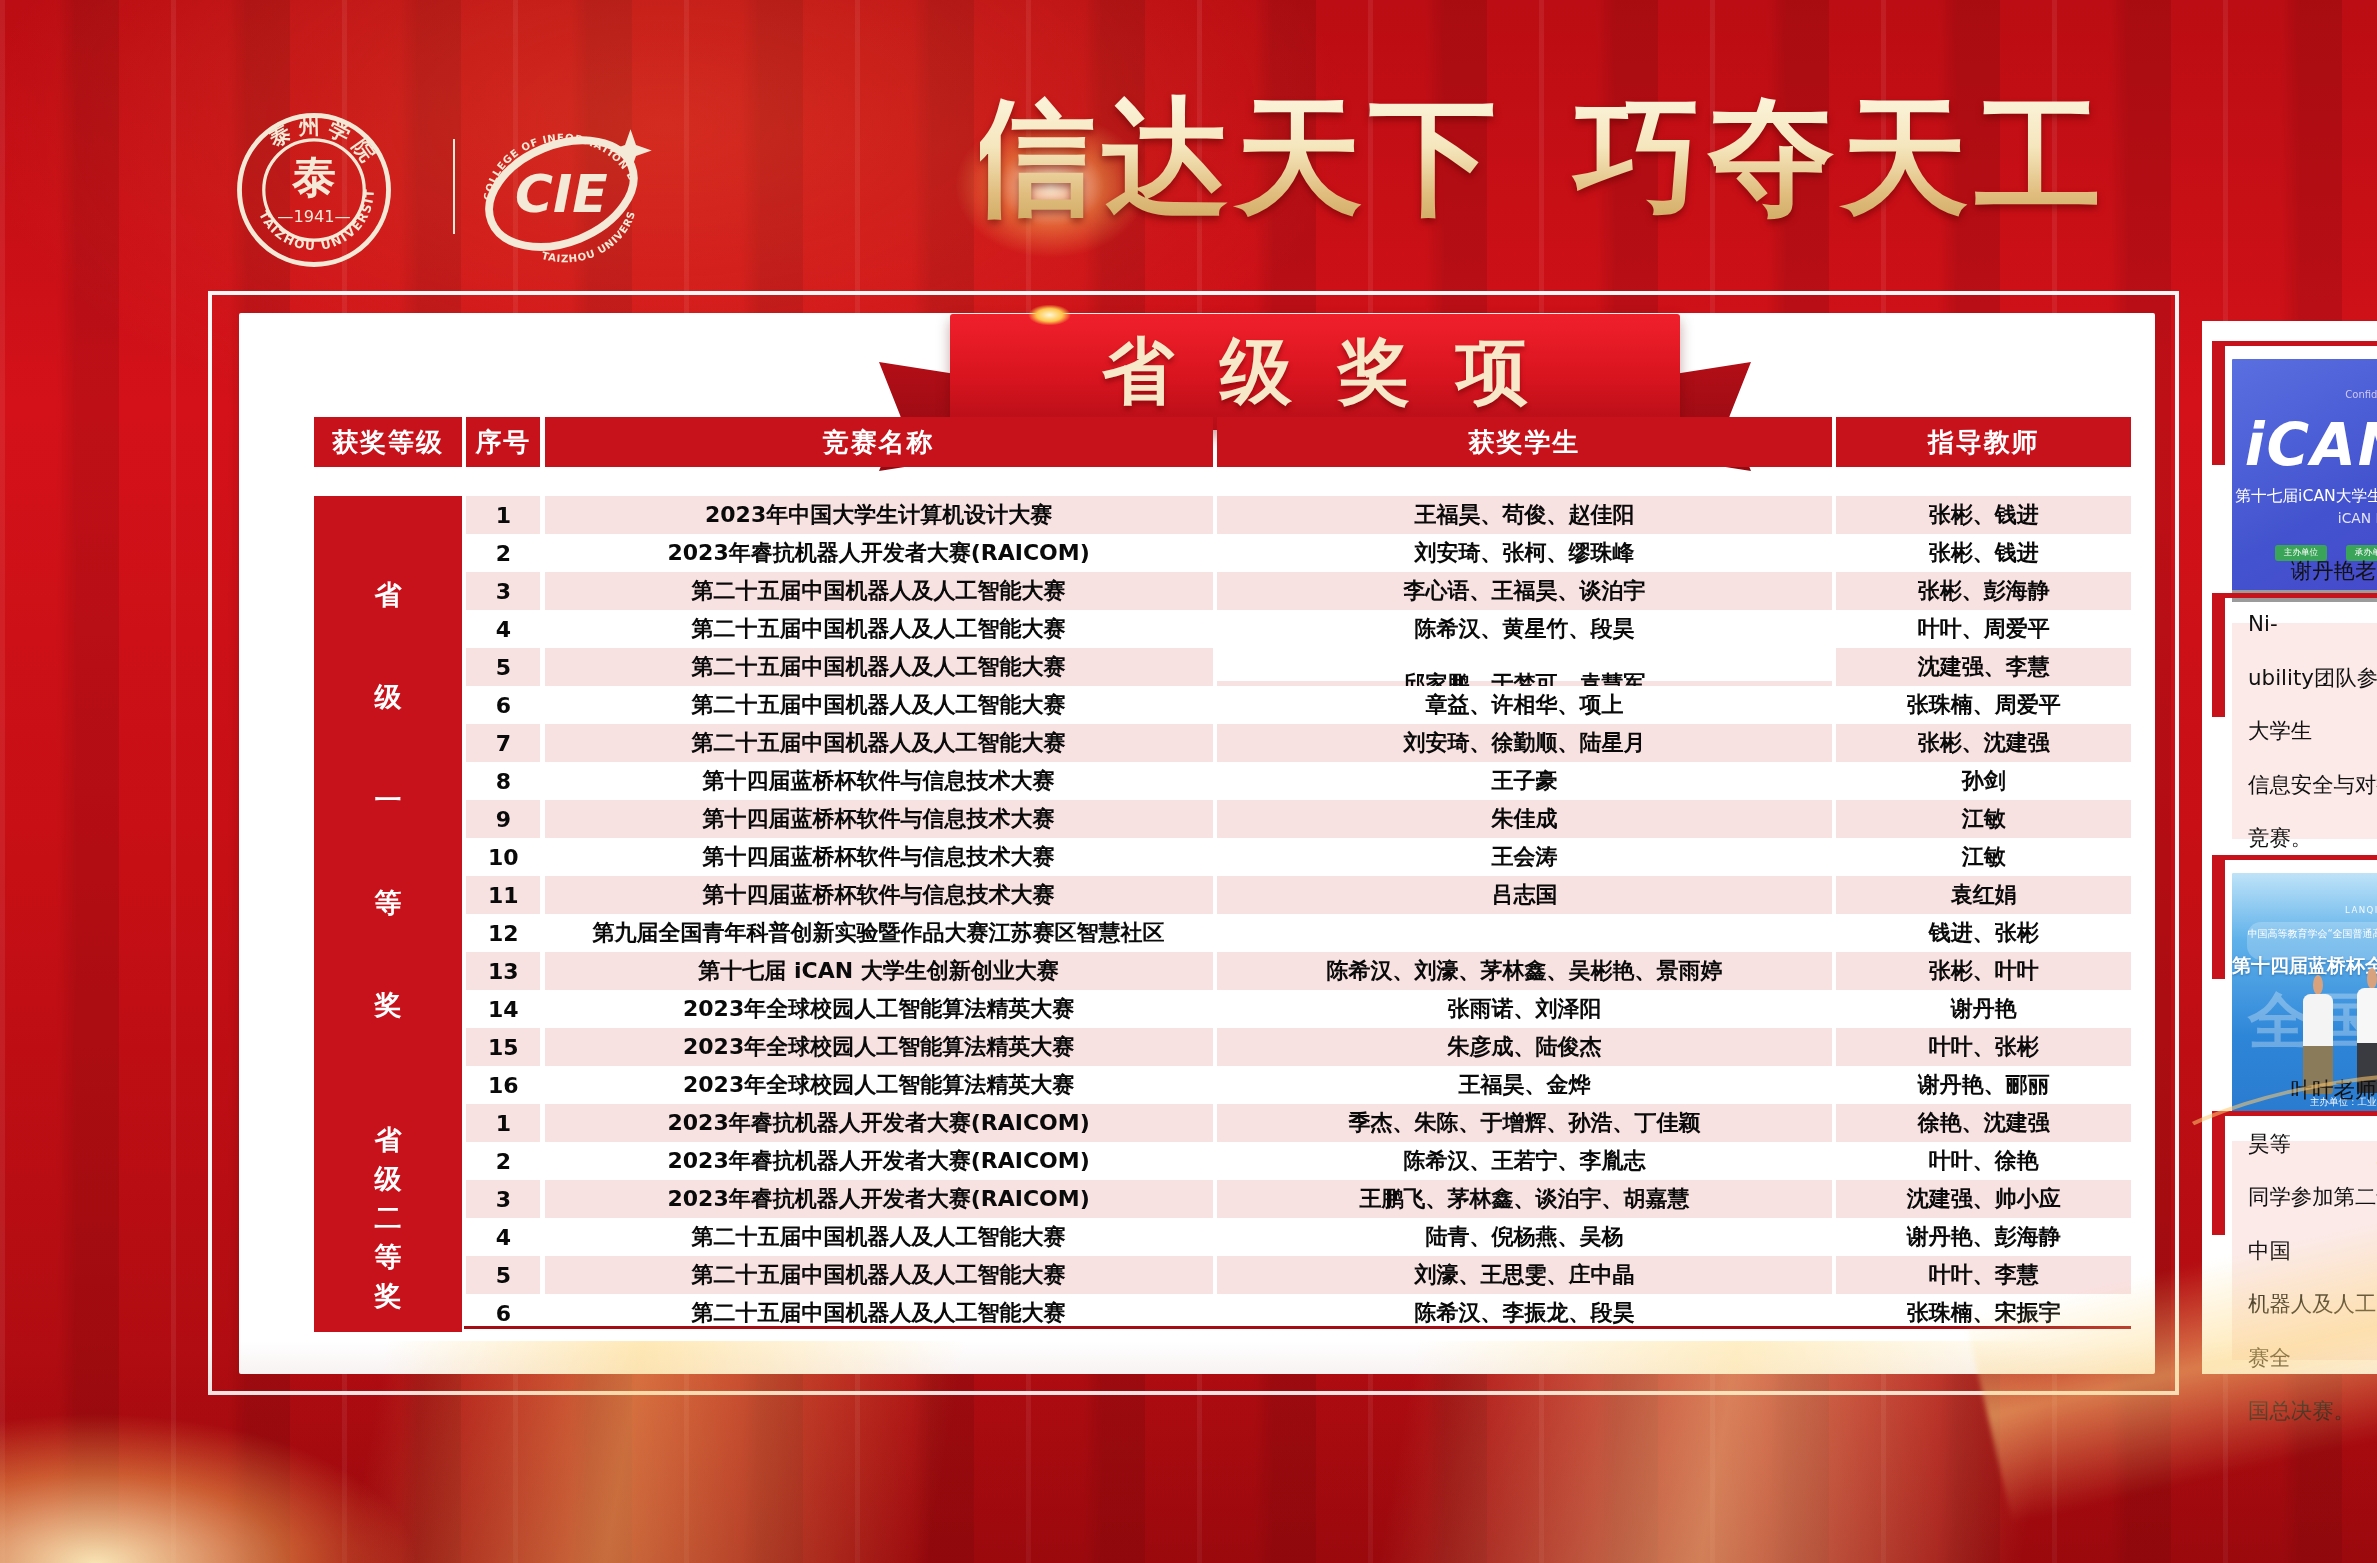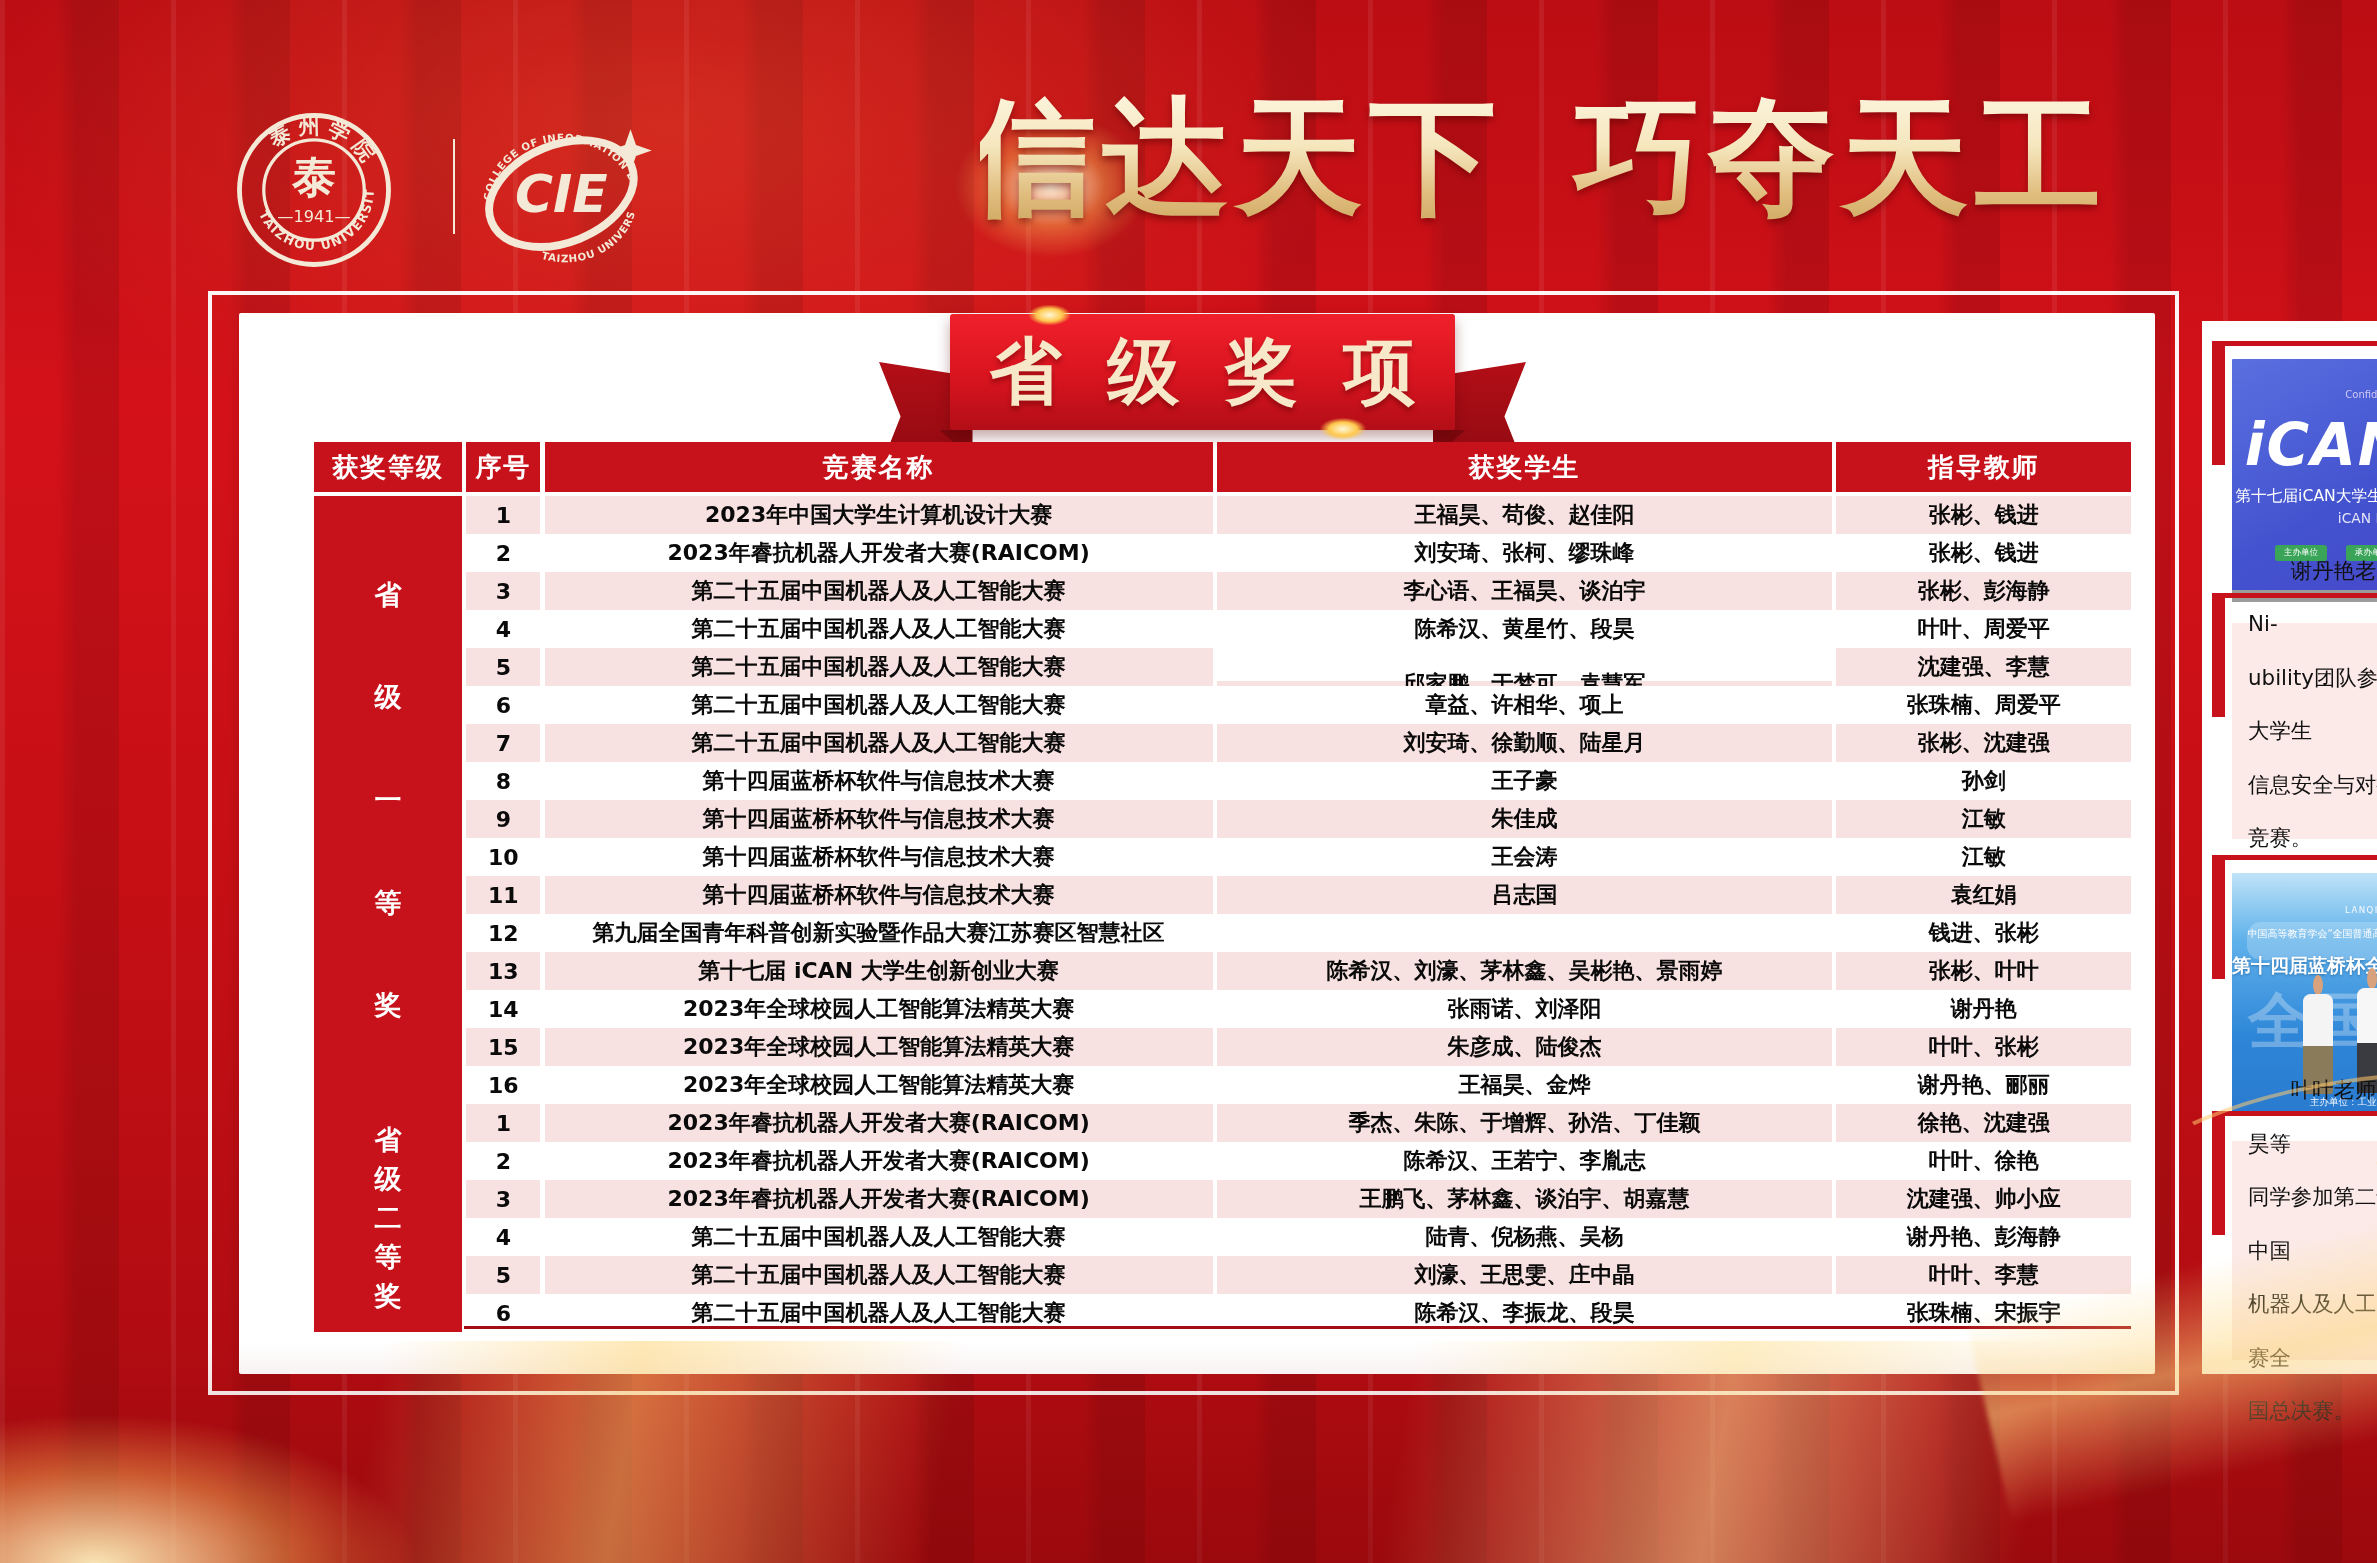--- a/index.html
+++ b/index.html
@@ -25,39 +25,39 @@
   }
   .title-flare{position:absolute;left:918px;top:86px;width:266px;height:200px;
     background:radial-gradient(closest-side, rgba(255,255,230,.95), rgba(255,200,90,.4) 40%, rgba(255,160,60,0) 72%);}
 
   
   .panel-hairline{position:absolute;left:208px;top:291px;width:1963px;height:1096px;
     border:4.3px solid rgba(255,255,255,.96);}
   .panel{position:absolute;left:239px;top:313px;width:1916px;height:1061px;background:#ffffff;border-radius:1.9px;}
 
   
-  .ribbon{position:absolute;left:950px;top:314px;width:505px;height:116px;text-align:center;}
+  .ribbon{position:absolute;left:950px;top:314px;width:730px;height:116px;text-align:center;}
   .ribbon .tail{position:absolute;top:48px;width:83px;height:109px;background:linear-gradient(180deg,#b30e17,#8e0a11);}
   .ribbon .tail.l{left:-71px;clip-path:polygon(0 0,100% 12%,100% 88%,0 100%,26% 50%);}
   .ribbon .tail.r{right:-71px;clip-path:polygon(0 12%,100% 0,74% 50%,100% 100%,0 88%);}
   .ribbon .fold{position:absolute;width:33px;height:28.5px;background:#7c080e;top:116px;}
   .ribbon .fold.l{left:-10.5px;clip-path:polygon(0 0,100% 0,100% 100%);}
   .ribbon .fold.r{right:-10.5px;clip-path:polygon(0 0,100% 0,0 100%);}
   .ribbon .face{
     position:absolute;inset:0;background:linear-gradient(180deg,#f0202b 0%,#d8141f 55%,#b30e17 100%);
     border-radius:2.9px;display:flex;align-items:center;justify-content:center;
     box-shadow:0 6.7px 14.3px rgba(90,0,0,.35);
   }
   .ribbon .face span{font-size:72px;font-weight:bold;color:#f6e8c8;letter-spacing:46px;margin-right:-46px;text-shadow:0 3.8px 4.8px rgba(90,0,0,.45);}
   .glint{position:absolute;border-radius:50%;background:radial-gradient(closest-side,#fff7d8,#ffc84d 45%,rgba(255,170,40,0) 75%);}
 
   
   .thead,.tbody{position:absolute;left:314px;display:grid;
     grid-template-columns:148px 74px 668px 615px 295px;column-gap:4.3px;}
-  .thead{top:442px;grid-auto-rows:50px;}
+  .thead{top:417px;grid-auto-rows:50px;}
   .tbody{top:496px;grid-auto-rows:38px;}
   .hcell{background:#c8121b;color:#fff;font-size:26px;font-weight:bold;
     display:flex;align-items:center;justify-content:center;letter-spacing:1.9px;}
   .cell{display:flex;align-items:center;justify-content:center;font-size:22px;font-weight:bold;color:#0a0a0a;white-space:nowrap;}
   .cell.pink{background:#f8e1e1;}
   .cell.white{background:#ffffff;}
   .level-cell{grid-column:1;background:#c8121b;color:#fff;font-size:27px;font-weight:bold;
     display:flex;flex-direction:column;align-items:center;justify-content:space-evenly;padding:14.3px 0;}
   .table-rule{position:absolute;left:464px;top:1326px;width:1667px;height:2.9px;background:#a50d14;}
 

